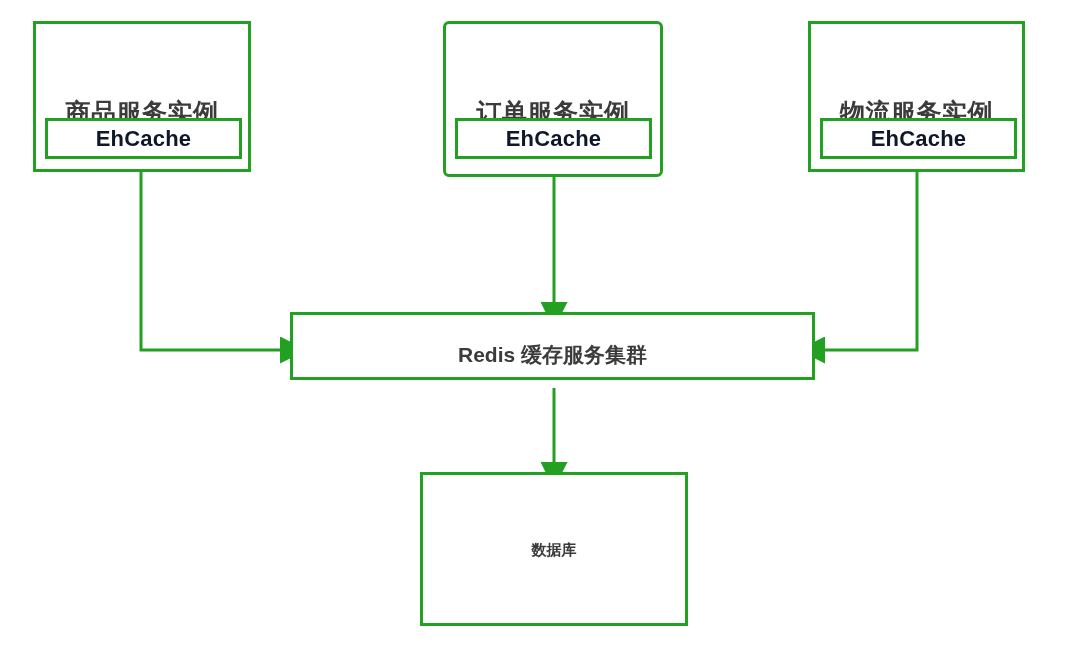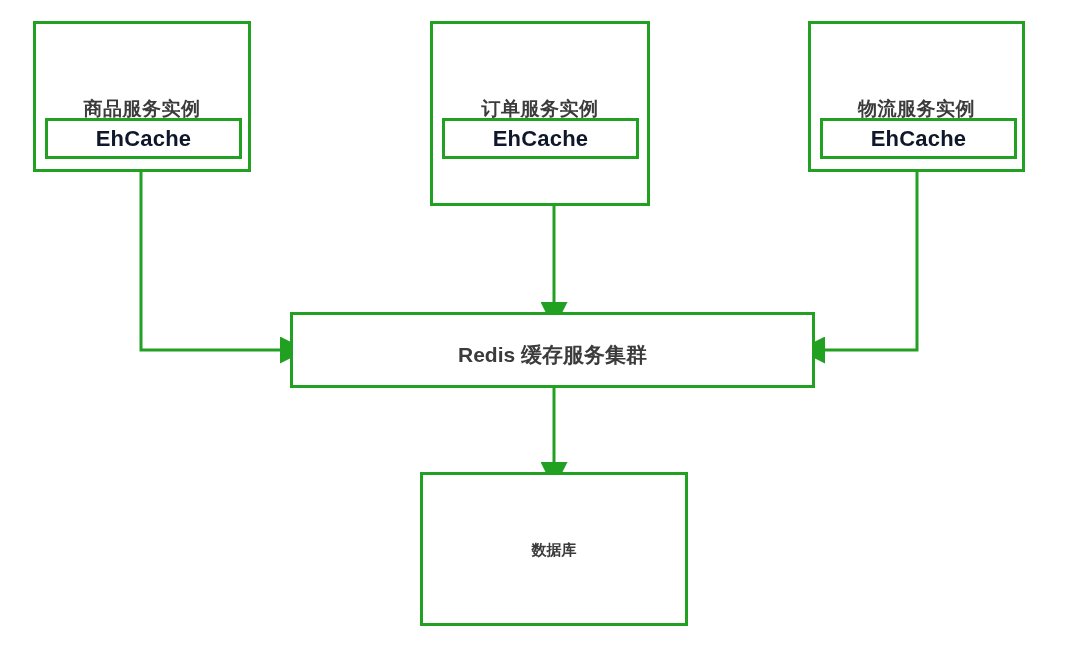--- a/index.html
+++ b/index.html
@@ -34,21 +34,21 @@
   .node-label {
     position: absolute;
     left: 0;
     width: 100%;
     text-align: center;
     color: #3b3b3b;
     font-weight: bold;
     white-space: nowrap;
   }
   .service-title {
-    font-size: 19px;
+    font-size: 25px;
     letter-spacing: 0.5px;
   }
   .cache-box {
     position: absolute;
     box-sizing: border-box;
     border: 3px solid #22a022;
     background: #ffffff;
     display: flex;
     align-items: center;
     justify-content: center;
@@ -95,35 +95,35 @@
     </g>
   </svg>
 
   <div class="node-box" style="left:33px; top:21px; width:218px; height:151px;">
     <div class="node-label service-title" style="top:72px;">商品服务实例</div>
     <div class="cache-box" style="left:9px; top:94px; width:197px; height:41px;">
       <span class="cache-label">EhCache</span>
     </div>
   </div>
 
-  <div class="node-box" style="left:430px; top:21px; width:220px; height:185px;">
+  <div class="node-box" style="left:443px; top:21px; width:220px; height:156px;border-radius:6px;">
     <div class="node-label service-title" style="top:72px;">订单服务实例</div>
     <div class="cache-box" style="left:9px; top:94px; width:197px; height:41px;">
       <span class="cache-label">EhCache</span>
     </div>
   </div>
 
   <div class="node-box" style="left:808px; top:21px; width:217px; height:151px;">
     <div class="node-label service-title" style="top:72px;">物流服务实例</div>
     <div class="cache-box" style="left:9px; top:94px; width:197px; height:41px;">
       <span class="cache-label">EhCache</span>
     </div>
   </div>
 
-  <div class="node-box" style="left:290px; top:312px; width:525px; height:76px;">
+  <div class="node-box" style="left:290px; top:312px; width:525px; height:68px;">
     <div class="node-label cluster-label" style="top:26px;">Redis 缓存服务集群</div>
   </div>
 
   <div class="node-box" style="left:420px; top:472px; width:268px; height:154px;">
     <div class="node-label db-label" style="top:66px;">数据库</div>
   </div>
 
 </div>
 
 </body></html>

